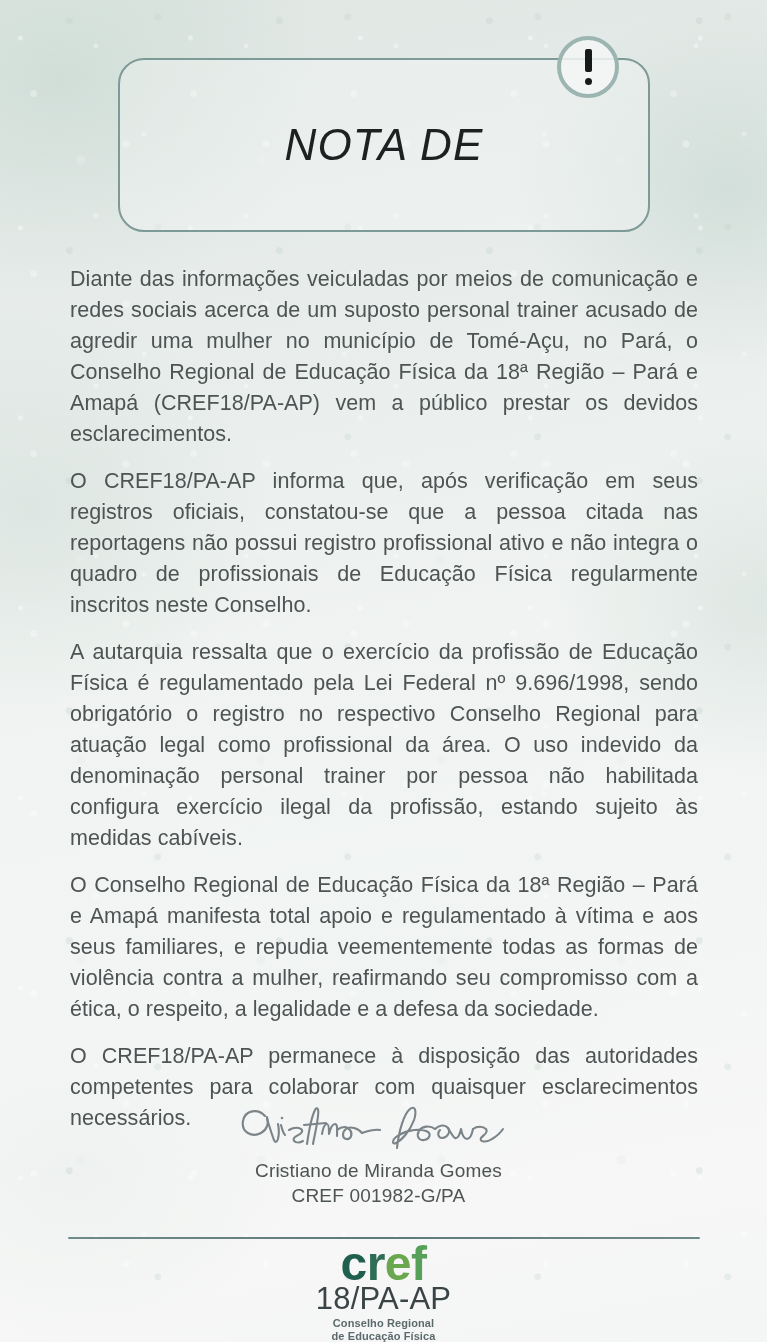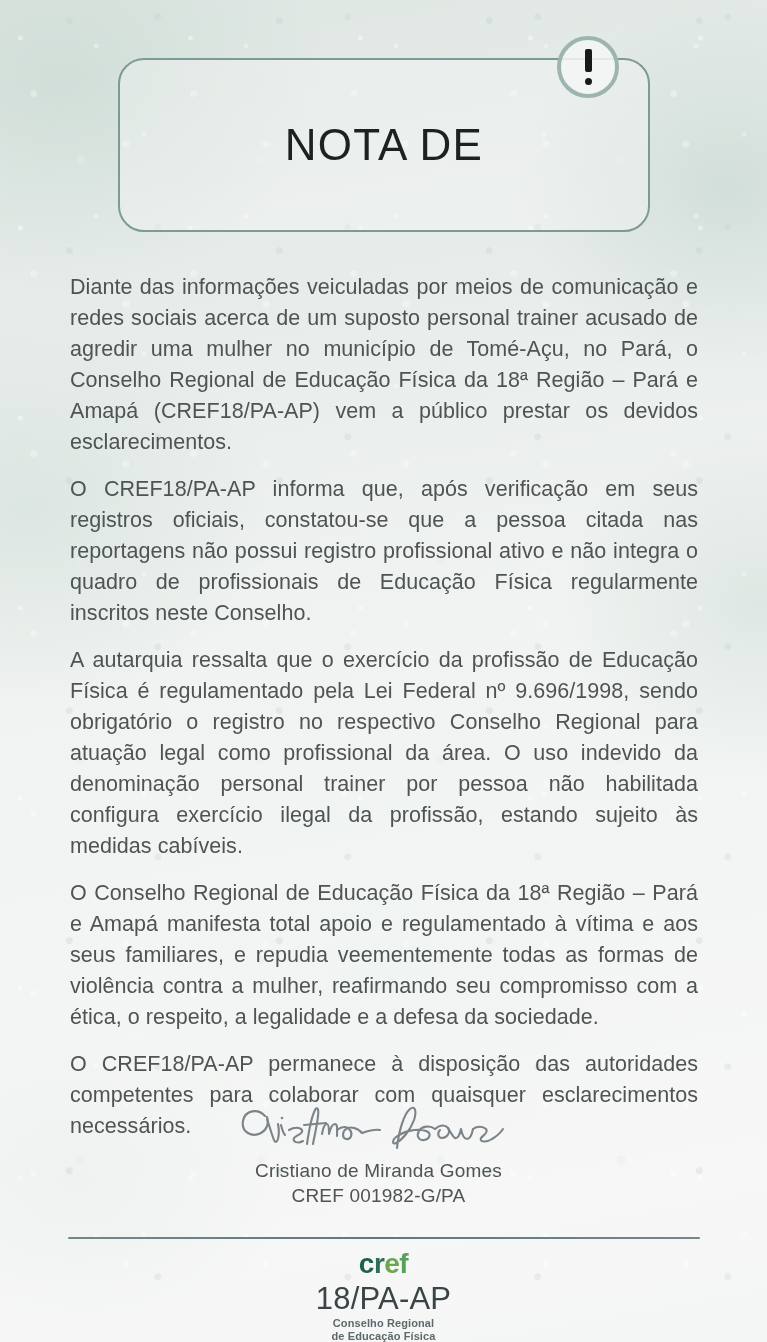--- a/index.html
+++ b/index.html
@@ -70,20 +70,21 @@
     position: absolute;
     left: 118px;
     top: 58px;
     width: 532px;
     height: 174px;
     display: flex;
     flex-direction: column;
     align-items: center;
     justify-content: center;
     z-index: 4;
+    font-style: italic;
   }
 
   #title-line1 {
     font-size: 44px;
     font-weight: 300;
     letter-spacing: 1.2px;
     color: #1d2121;
     line-height: 1.05;
     white-space: nowrap;
   }
@@ -130,21 +131,21 @@
     bottom: 0; left: 0;
     width: 7px; height: 7px;
     background: #17191a;
     border-radius: 50%;
   }
 
   
   #body-copy {
     position: absolute;
     left: 70px;
-    top: 272px;
+    top: 264px;
     width: 628px;
   }
 
   #body-copy p {
     font-size: 21.5px;
     line-height: 31px;
     color: #4e5354;
     text-align: justify;
     text-justify: inter-word;
     letter-spacing: 0.05px;
@@ -188,21 +189,21 @@
 
   #footer-logo {
     position: absolute;
     left: 0;
     top: 1243px;
     width: 767px;
     text-align: center;
   }
 
   #logo-cref {
-    font-size: 28px;
+    font-size: 48px;
     font-weight: 700;
     line-height: 42px;
     letter-spacing: -0.5px;
   }
   #logo-cref .c { color: #1f5f4e; }
   #logo-cref .r { color: #2f6d55; }
   #logo-cref .e { color: #6aa74f; }
   #logo-cref .f { color: #57a05a; }
 
   #logo-region {

